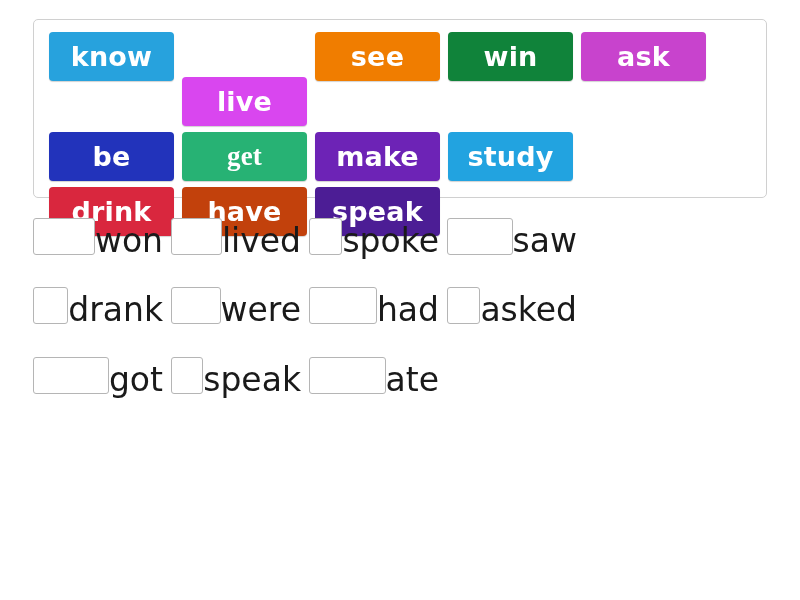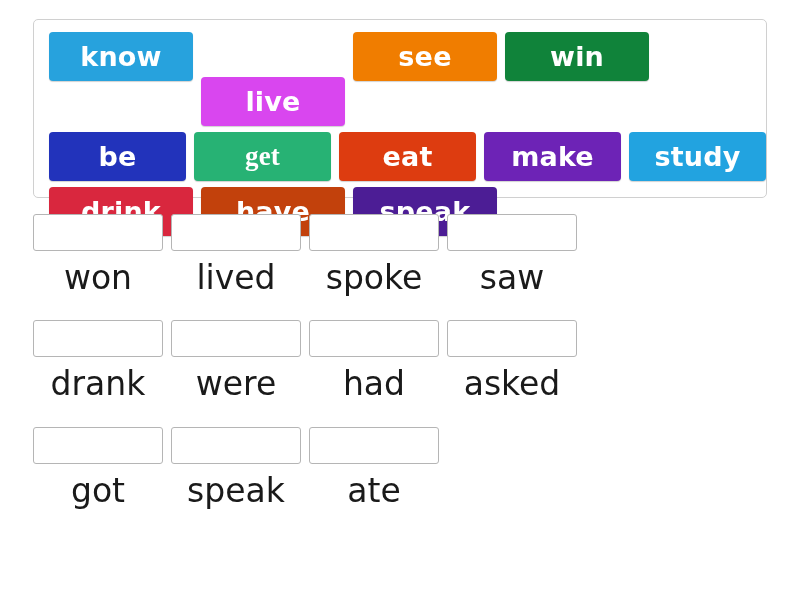--- a/index.html
+++ b/index.html
@@ -26,21 +26,21 @@
     border: 1px solid #d0d0d0;
     border-radius: 5px;
     padding: 12px 0 0 15px;
   }
   .tile-row {
     display: flex;
     gap: 8px;
     margin-bottom: 6px;
   }
   .tile {
-    width: 144px;
+    width: 125px;
     height: 49px;
     border-radius: 4px;
     display: flex;
     align-items: center;
     justify-content: center;
     color: #ffffff;
     font-size: 27px;
     font-weight: bold;
     letter-spacing: 0.2px;
     box-shadow: 0 1px 1px rgba(0,0,0,0.18);
@@ -57,21 +57,21 @@
     width: 734px;
   }
   .answer-row {
     display: flex;
     gap: 8px;
     margin-bottom: 24px;
   }
   .answer-cell {
     width: 130px;
     display: flex;
-    flex-direction: column;
+    flex-direction: row;
     align-items: center;
   }
   .dropzone {
     width: 130px;
     height: 37px;
     box-sizing: border-box;
     border: 1px solid #b5b5b5;
     border-radius: 3px;
     background: #ffffff;
   }
@@ -86,25 +86,25 @@
 </style>
 </head>
 <body>
 
 <div id="tile-bank">
     <div class="tile-row">
       <div class="tile" style="background: rgb(39, 162, 221);">know</div>
       <div class="tile" style="background: #d946ef; margin-top: 45px;">live</div>
       <div class="tile" style="background: rgb(240, 125, 0);">see</div>
       <div class="tile" style="background: rgb(16, 131, 58);">win</div>
+      <div class="tile" style="background: rgb(200, 67, 205);">ask</div>
     </div>
     <div class="tile-row">
       <div class="tile" style="background: rgb(34, 51, 187);">be</div>
       <div class="tile" style="background: rgb(39, 178, 116); font-family: Liberation Serif, serif;">get</div>
-      <div class="tile" style="background: rgb(221, 60, 16);">eat</div>
       <div class="tile" style="background: rgb(109, 35, 182);">make</div>
       <div class="tile" style="background: rgb(34, 163, 224);">study</div>
     </div>
     <div class="tile-row">
       <div class="tile" style="background: rgb(217, 39, 62);">drink</div>
       <div class="tile" style="background: #c2410c;">have</div>
       <div class="tile" style="background: #4c1d95;">speak</div>
     </div>
   </div>
 

